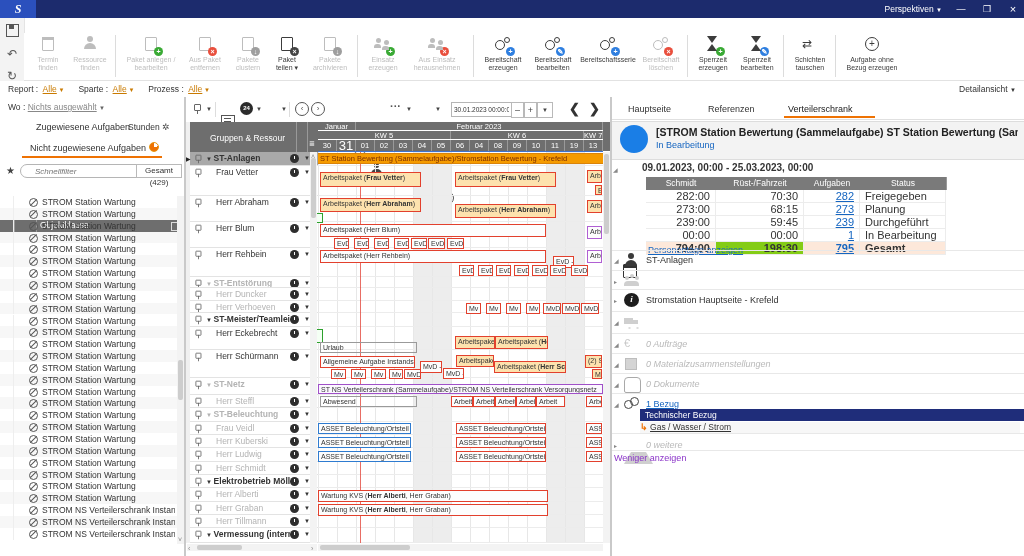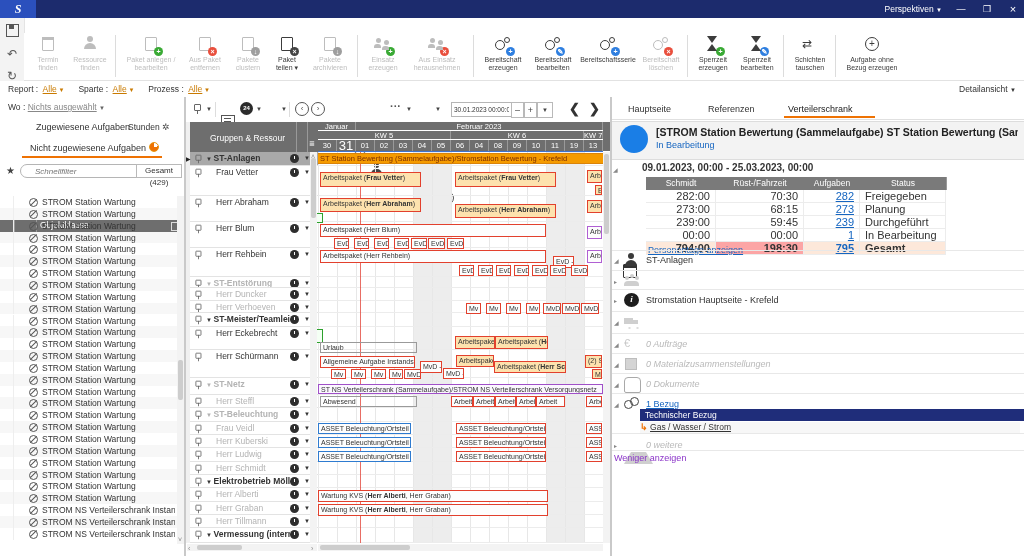--- a/index.html
+++ b/index.html
@@ -844,21 +844,21 @@
       <div class="stcell" style="left: 860px; top: 203px; width: 86px; height: 13px; padding-left: 5px;">Planung</div>
       <div class="stcell num" style="left: 646px; top: 216px; width: 70px; height: 13px;">239:00</div>
       <div class="stcell num" style="left: 716px; top: 216px; width: 88px; height: 13px;">59:45</div>
       <div class="stcell num" style="left: 804px; top: 216px; width: 56px; height: 13px;"><span class="bluelink ulink">239</span></div>
       <div class="stcell" style="left: 860px; top: 216px; width: 86px; height: 13px; padding-left: 5px;">Durchgeführt</div>
       <div class="stcell num" style="left: 646px; top: 229px; width: 70px; height: 13px;">00:00</div>
       <div class="stcell num" style="left: 716px; top: 229px; width: 88px; height: 13px;">00:00</div>
       <div class="stcell num" style="left: 804px; top: 229px; width: 56px; height: 13px;"><span class="bluelink ulink">1</span></div>
       <div class="stcell" style="left: 860px; top: 229px; width: 86px; height: 13px; padding-left: 5px;">In Bearbeitung</div>
       <div class="stcell num" style="left: 646px; top: 242px; width: 70px; height: 13px; background: rgb(253, 232, 218); font-weight: bold;">794:00</div>
-      <div class="stcell num" style="left: 716px; top: 242px; width: 88px; height: 13px; background: #fca5a5; font-weight: bold;">198:30</div>
+      <div class="stcell num" style="left: 716px; top: 242px; width: 88px; height: 13px; background: #84cc16; font-weight: bold;">198:30</div>
       <div class="stcell num" style="left: 804px; top: 242px; width: 56px; height: 13px; background: rgb(253, 232, 218); font-weight: bold;"><span class="bluelink ulink">795</span></div>
       <div class="stcell" style="left: 860px; top: 242px; width: 86px; height: 13px; background: rgb(253, 232, 218); font-weight: bold; padding-left: 5px;">Gesamt</div>
     </div>
   <div class="abs bluelink ulink" style="left:648px;top:245px;font-size:9px;">Personentage anzeigen</div>
   <div id="rsections">
       <div class="sepline" style="top: 250px;"></div>
       <div class="sepline" style="top: 270px;"></div>
       <div class="sepline" style="top: 289px;"></div>
       <div class="sepline" style="top: 311px;"></div>
       <div class="sepline" style="top: 333px;"></div>

